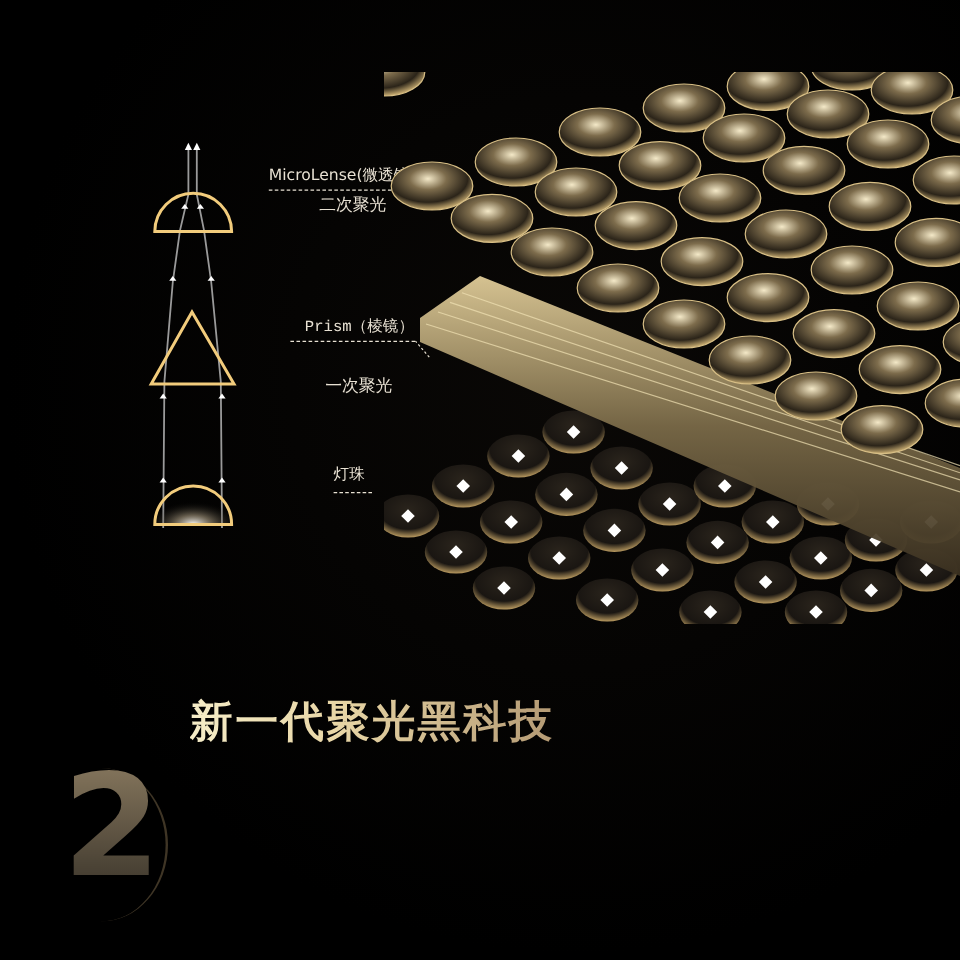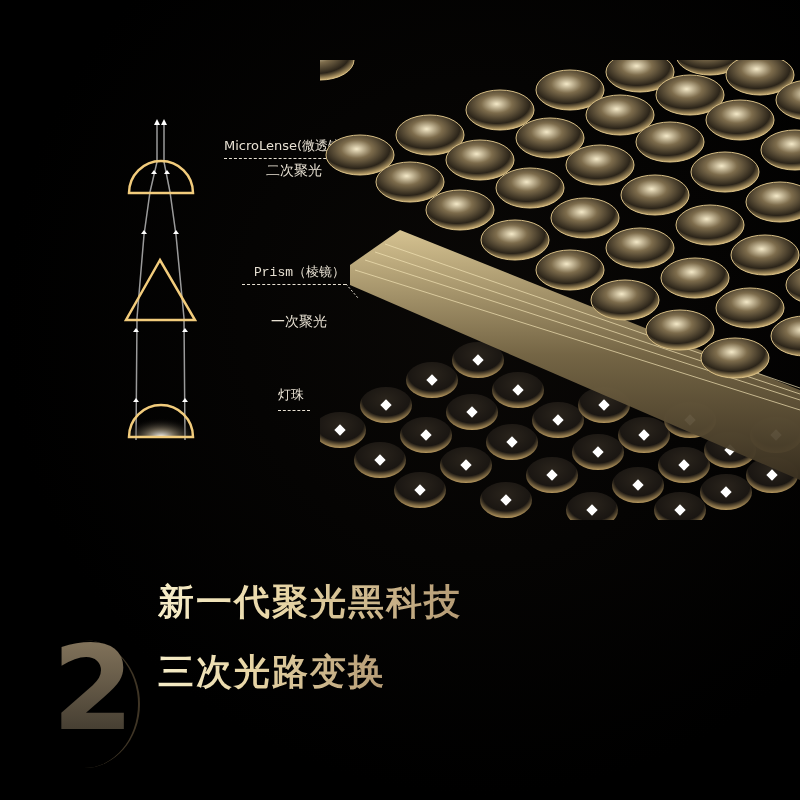--- a/index.html
+++ b/index.html
@@ -172,14 +172,13 @@
         <use href="#lens" x="500" y="225"></use>
       <use href="#lens" x="415" y="298"></use>
         <use href="#lens" x="485" y="276"></use>
     </g>
   </svg>
 
   <div class="num-ring"></div>
   <div class="num">2</div>
 
   <div class="headline" style="top:572px;">新一代聚光黑科技</div>
-  <div class="headline" style="top:642px;">三次光路变换</div>
 </div>
 
 </body></html>

